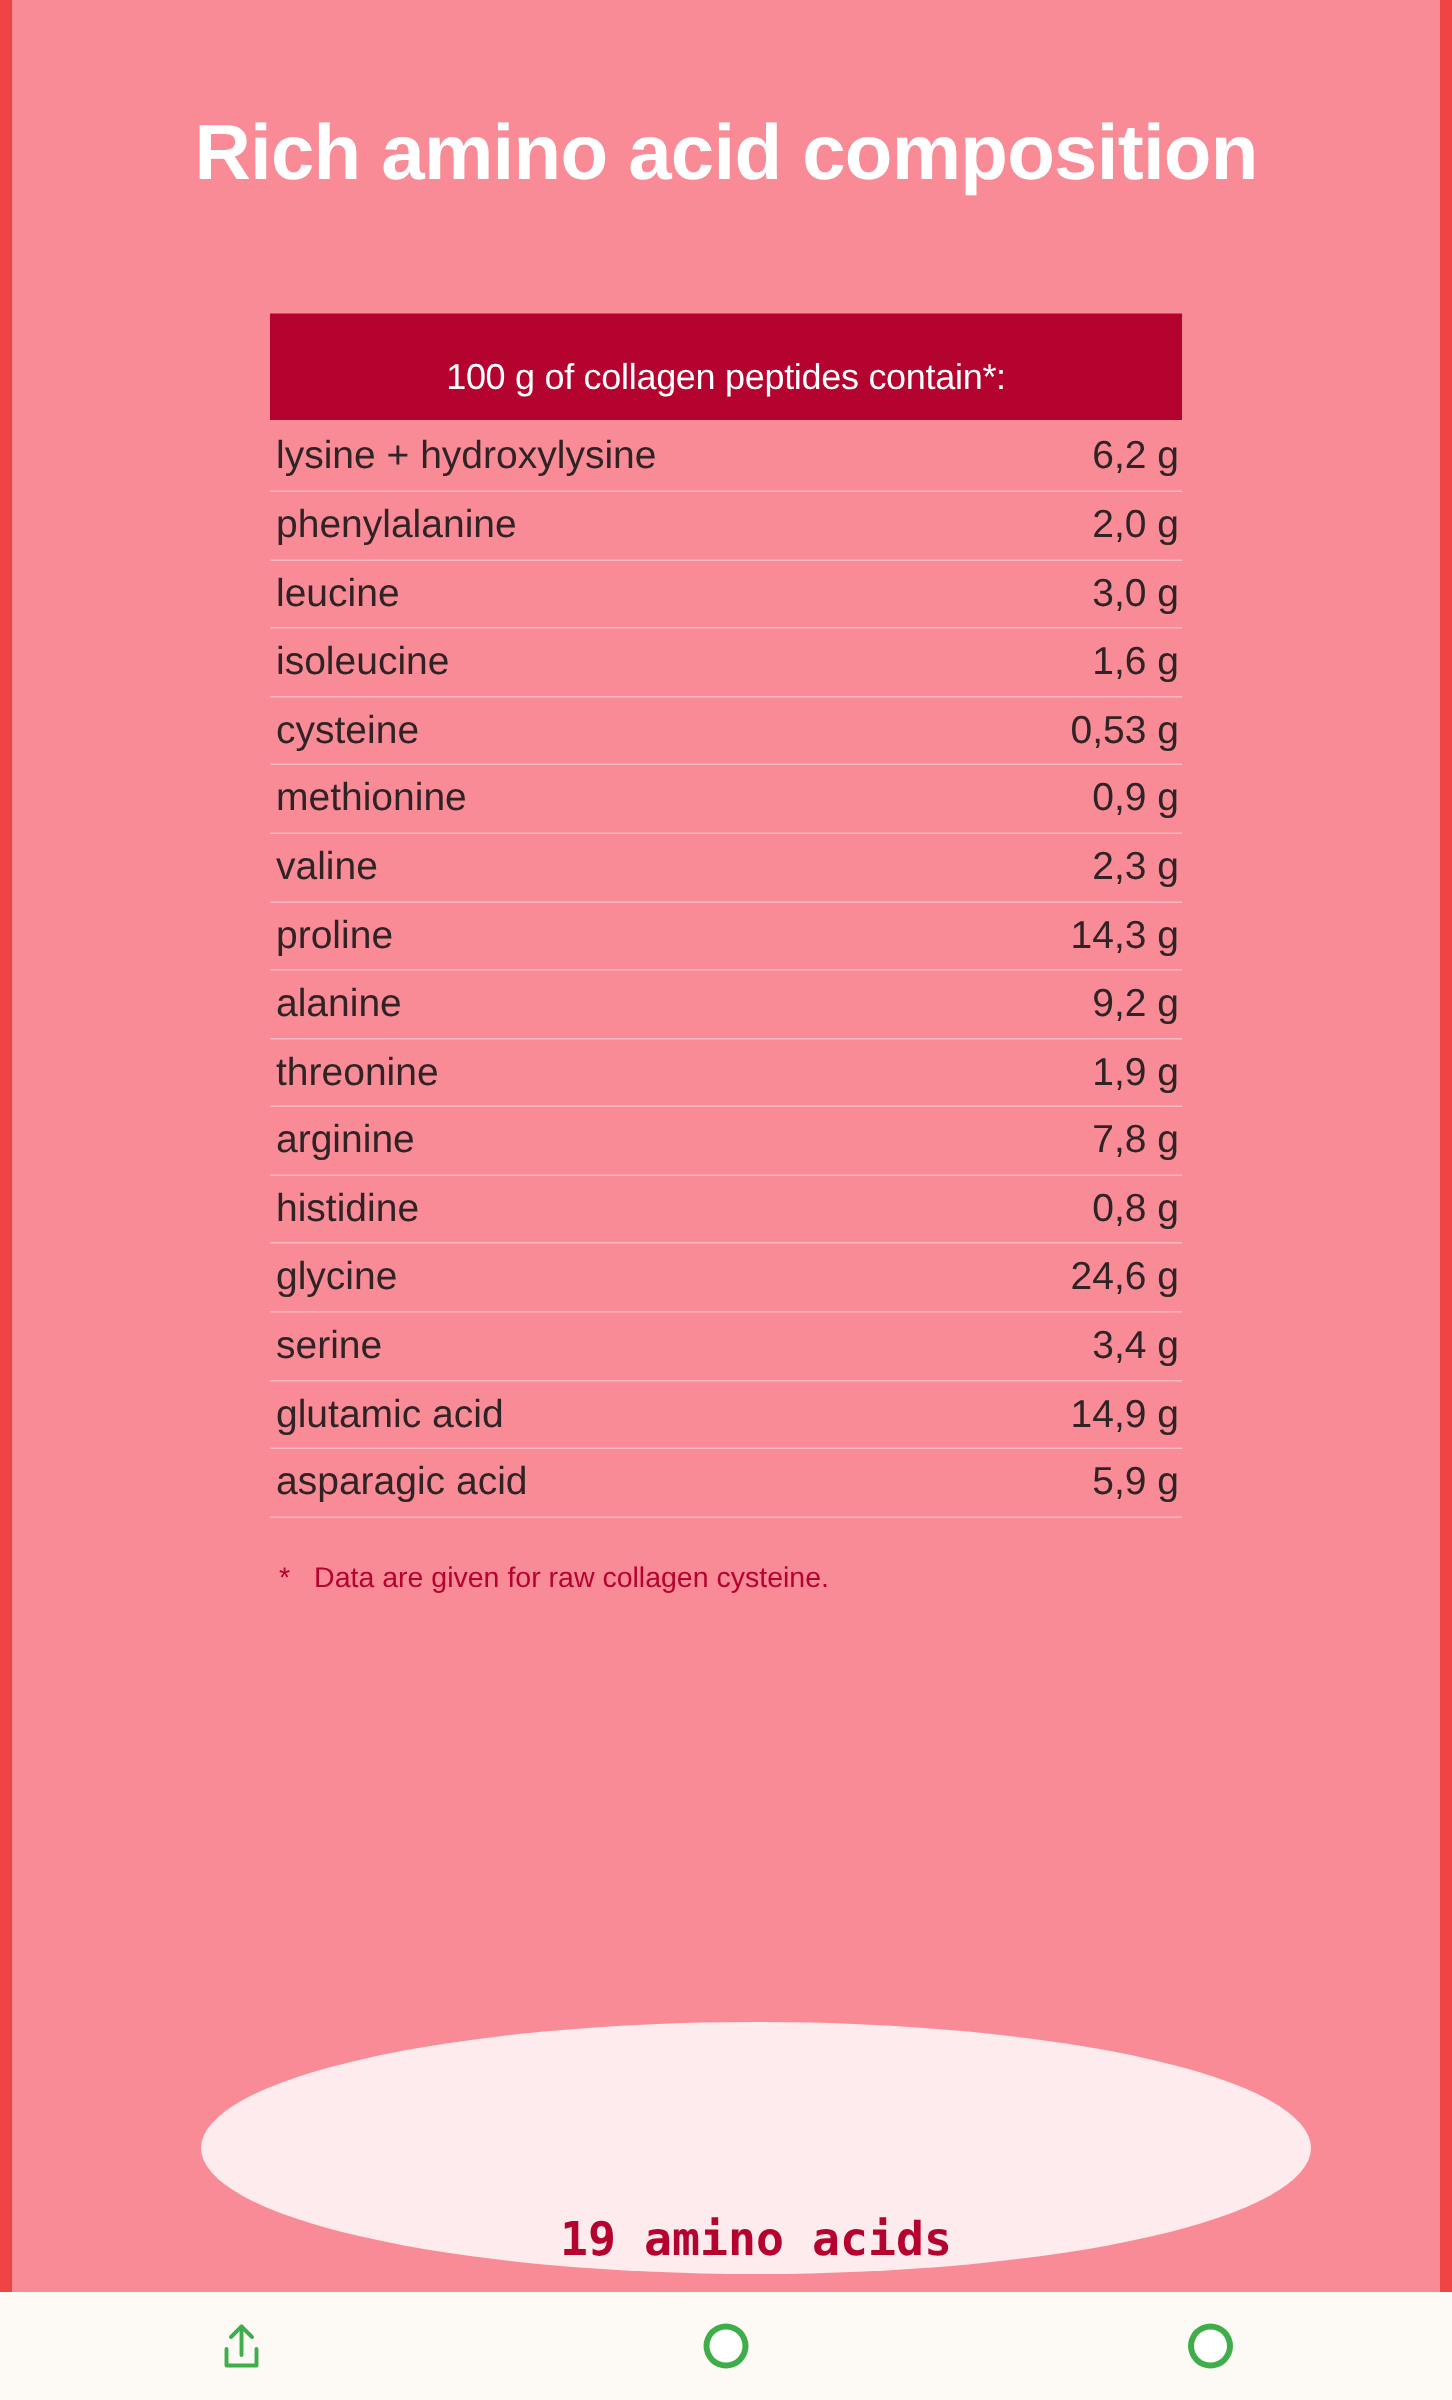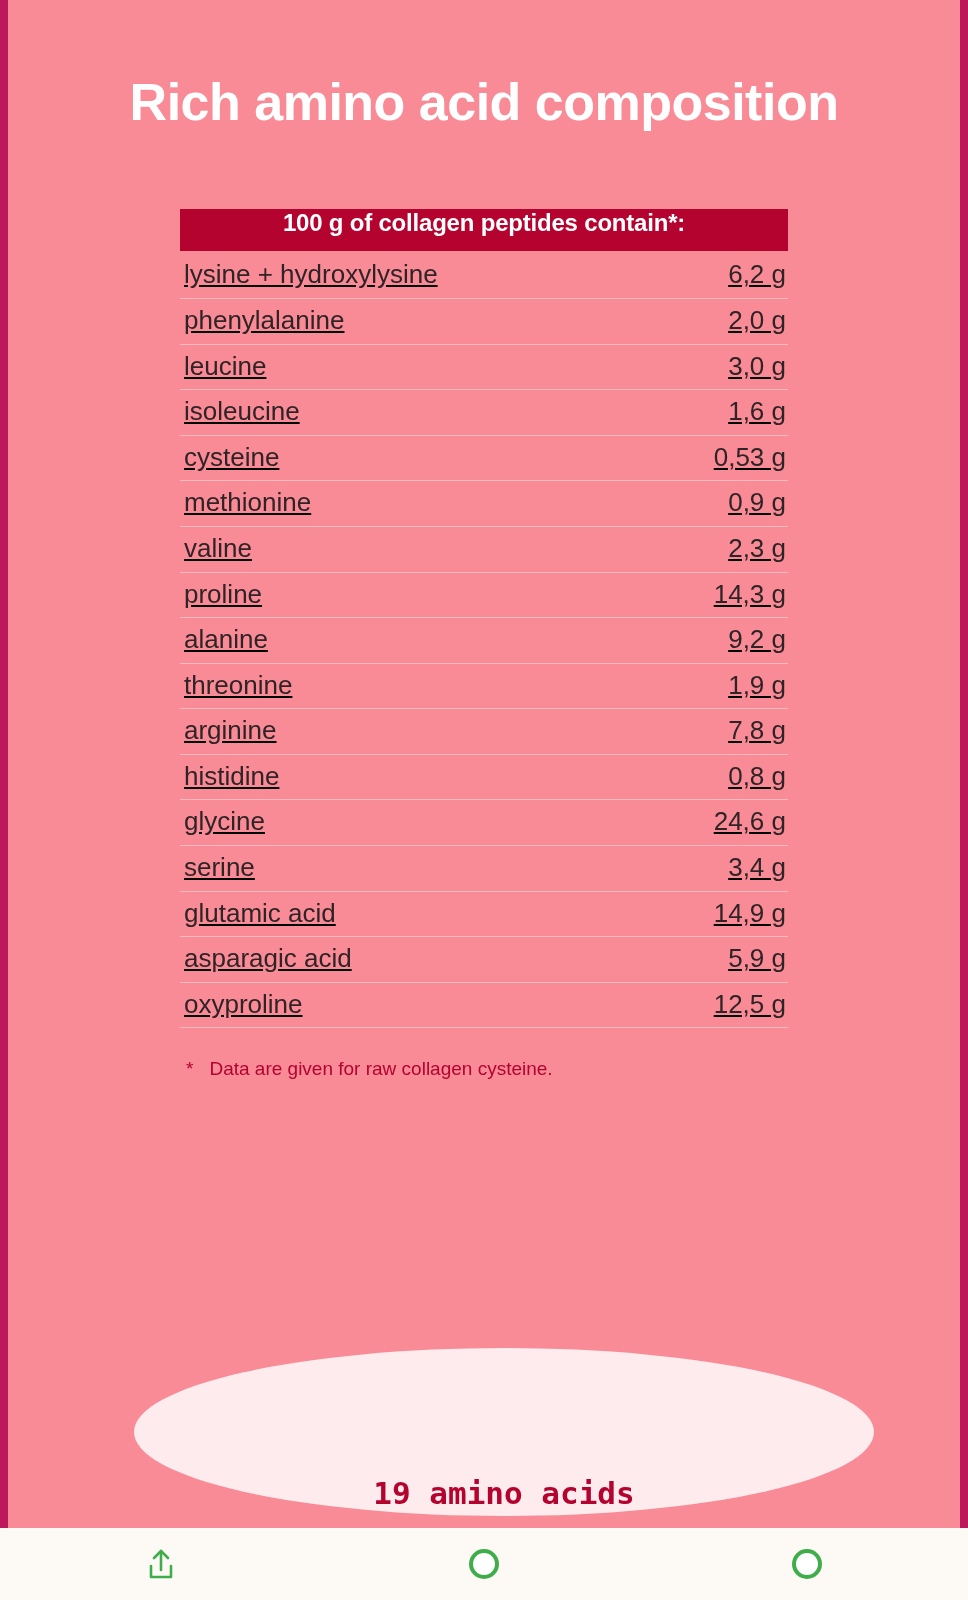--- a/index.html
+++ b/index.html
@@ -9,21 +9,21 @@
     height: 1600px;
     background: #ffffff;
     font-family: "Liberation Sans", sans-serif;
   }
 
   #page {
     position: relative;
     width: 968px;
     height: 1600px;
     overflow: hidden;
-    background: #be185d;
+    background: #ef4444;
   }
 
   #card {
     position: absolute;
     left: 8px;
     top: 0;
     width: 952px;
     height: 1528px;
     background: #f98b96;
     overflow: hidden;
@@ -44,33 +44,32 @@
     margin: 0 auto;
     margin-top: 76px;
     width: 608px;
   }
 
   .table-head {
     background: #b4032f;
     color: #ffffff;
     text-align: center;
     font-size: 24px;
-    font-weight: bold;
-    padding: 0 0 14px 0;
+    font-weight: normal;
+    padding: 29px 0 14px 0;
     letter-spacing: -0.2px;
   }
 
   table {
     width: 100%;
     border-collapse: collapse;
   }
 
   tbody tr {
     border-bottom: 1px solid #fbb9c0;
-    text-decoration: underline;
   }
 
   tbody tr:first-child td { padding-top: 9px; }
 
   td {
     color: #2f2326;
     font-size: 26px;
     padding: 7px 4px 9px 4px;
     line-height: 1.1;
   }
@@ -205,24 +204,20 @@
               <td class="value">3,4 g</td>
             </tr>
             <tr>
               <td class="name">glutamic acid</td>
               <td class="value">14,9 g</td>
             </tr>
             <tr>
               <td class="name">asparagic acid</td>
               <td class="value">5,9 g</td>
             </tr>
-            <tr>
-              <td class="name">oxyproline</td>
-              <td class="value">12,5 g</td>
-            </tr>
           </tbody>
       </table>
     </div>
 
     <div class="footnote">
       <span class="star">*</span>
       <span>Data are given for raw collagen cysteine.</span>
     </div>
 
     <div class="badge">

